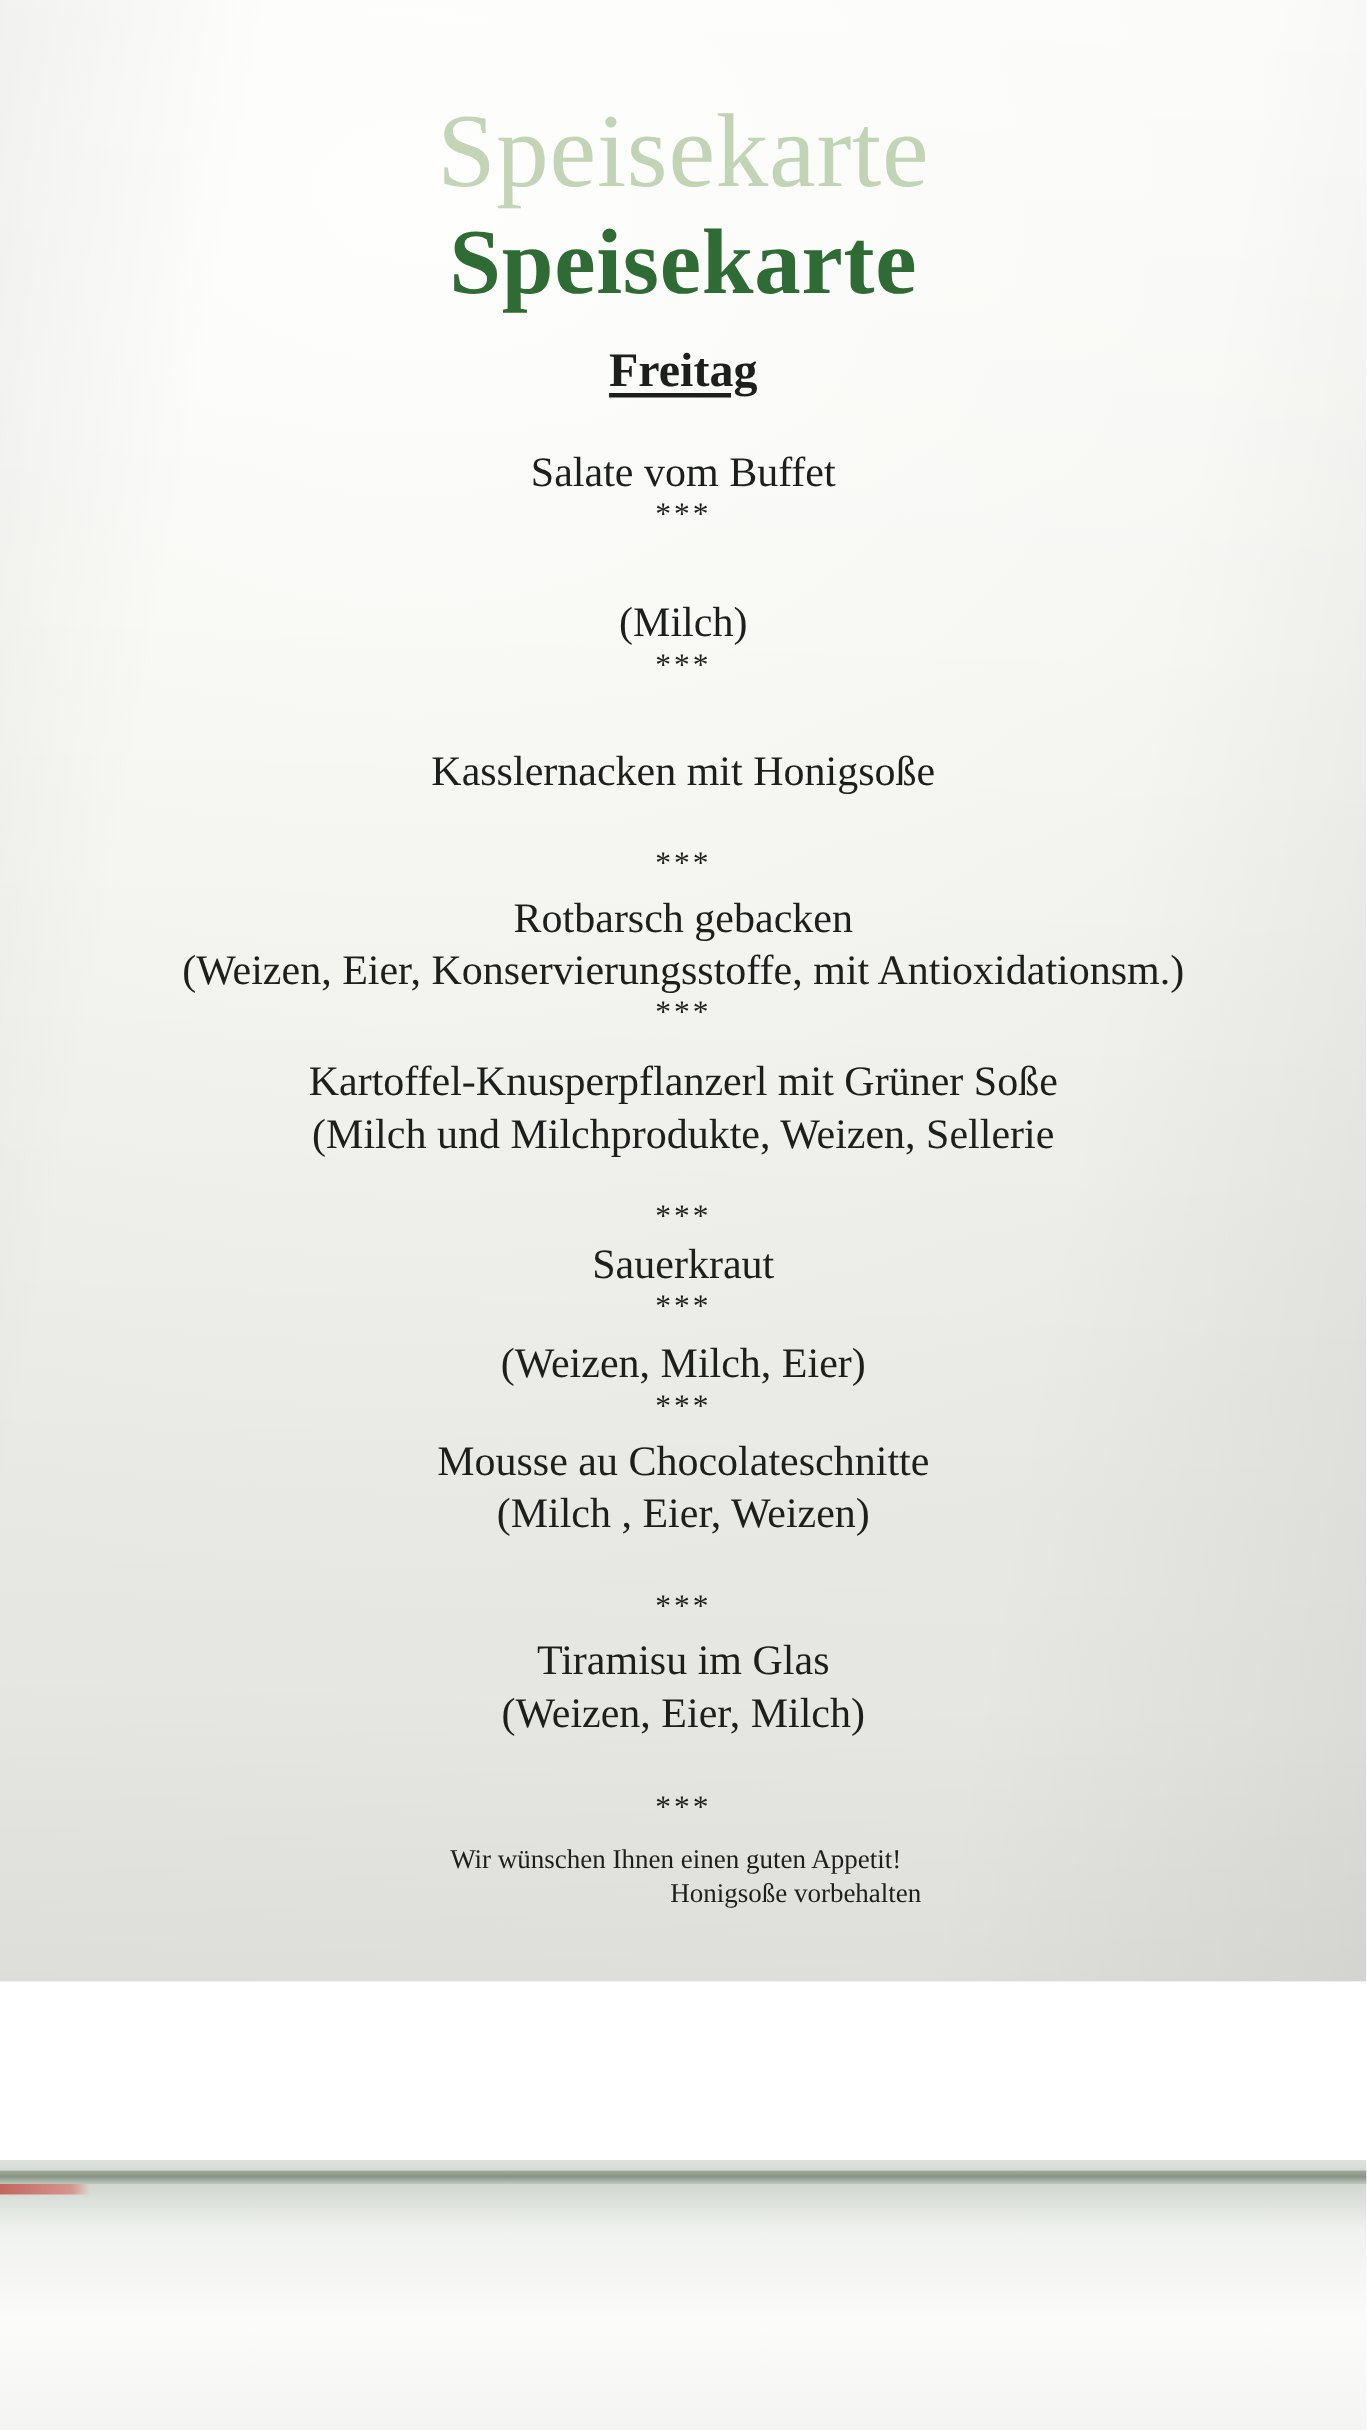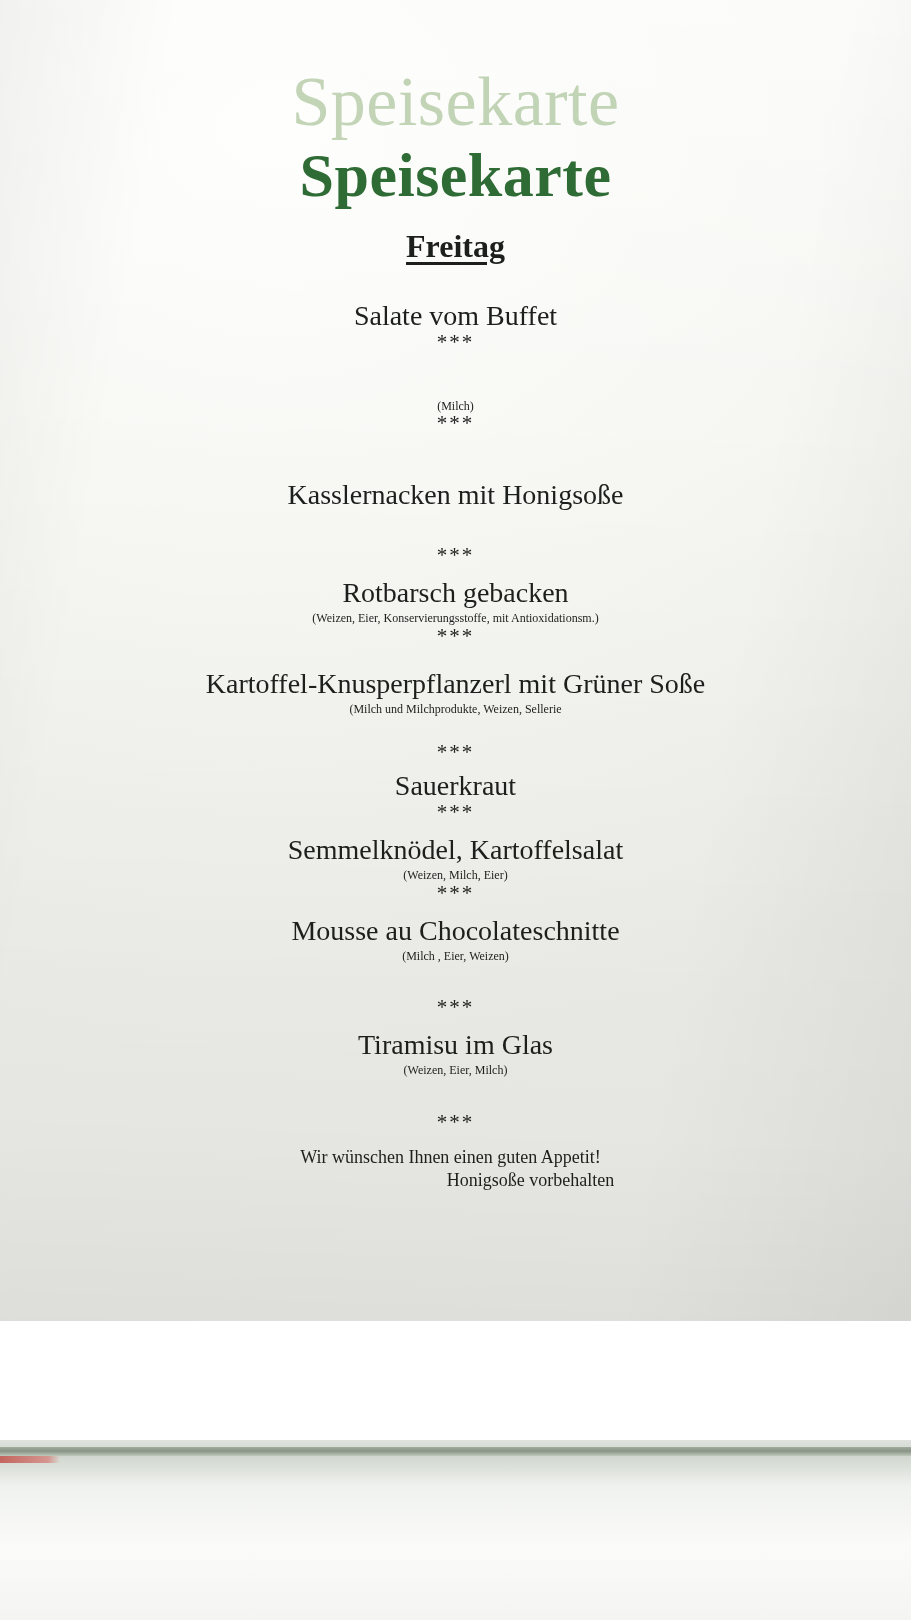--- a/index.html
+++ b/index.html
@@ -111,21 +111,21 @@
   .course {
     margin-top: 0;
   }
   .course-name {
     font-size: 28px;
     line-height: 1.18;
     margin: 0 auto;
     max-width: 820px;
   }
   .course-allerg {
-    font-size: 12px;
+    font-size: 28px;
     line-height: 1.2;
     margin: 2px auto 0;
     max-width: 840px;
   }
   .sep {
     font-size: 21px;
     letter-spacing: 2px;
     line-height: 1;
   }
 
@@ -203,21 +203,20 @@
     <div class="sp-6"></div>
 
     <div class="course">
       <div class="course-name">Sauerkraut</div>
       <div class="sep">***</div>
     </div>
 
     <div class="sp-10"></div>
 
     <div class="course">
-      <div class="course-name">Semmelknödel, Kartoffelsalat</div>
       <div class="course-allerg">(Weizen, Milch, Eier)</div>
       <div class="sep">***</div>
     </div>
 
     <div class="sp-10"></div>
 
     <div class="course">
       <div class="course-name">Mousse au Chocolateschnitte</div>
       <div class="course-allerg">(Milch , Eier, Weizen)</div>
       <div class="sp-34"></div>

